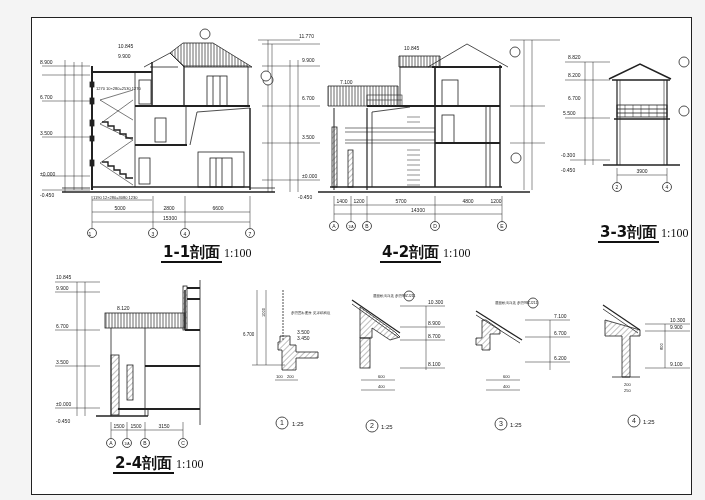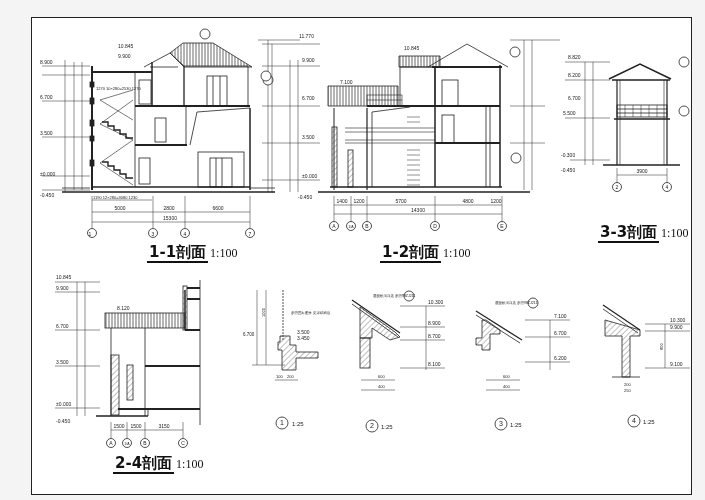--- a/index.html
+++ b/index.html
@@ -456,25 +456,25 @@
       <text x="643" y="424" font-size="6">1:25</text>
       <text x="670" y="322">10.300</text>
       <text x="670" y="329">9.900</text>
       <text x="670" y="366">9.100</text>
       <text x="663" y="350" font-size="4" transform="rotate(-90 663 350)">800</text>
       <text x="624" y="386" font-size="4">200</text>
       <text x="624" y="392" font-size="4">250</text>
     </g>
   </svg>
 
-  <div class="title" style="left:147px;top:242px;">
+  <div class="title" style="left:161px;top:242px;">
     <span class="main">1-1剖面</span><span class="scale">1:100</span>
   </div>
   <div class="title" style="left:380px;top:242px;">
-    <span class="main">1-2剖面</span><span class="scale">1:100</span>
+    <span class="main">4-2剖面</span><span class="scale">1:100</span>
   </div>
   <div class="title" style="left:598px;top:222px;">
     <span class="main">3-3剖面</span><span class="scale">1:100</span>
   </div>
   <div class="title" style="left:113px;top:453px;">
     <span class="main">2-4剖面</span><span class="scale">1:100</span>
   </div>
 </div>
 
 </body></html>

